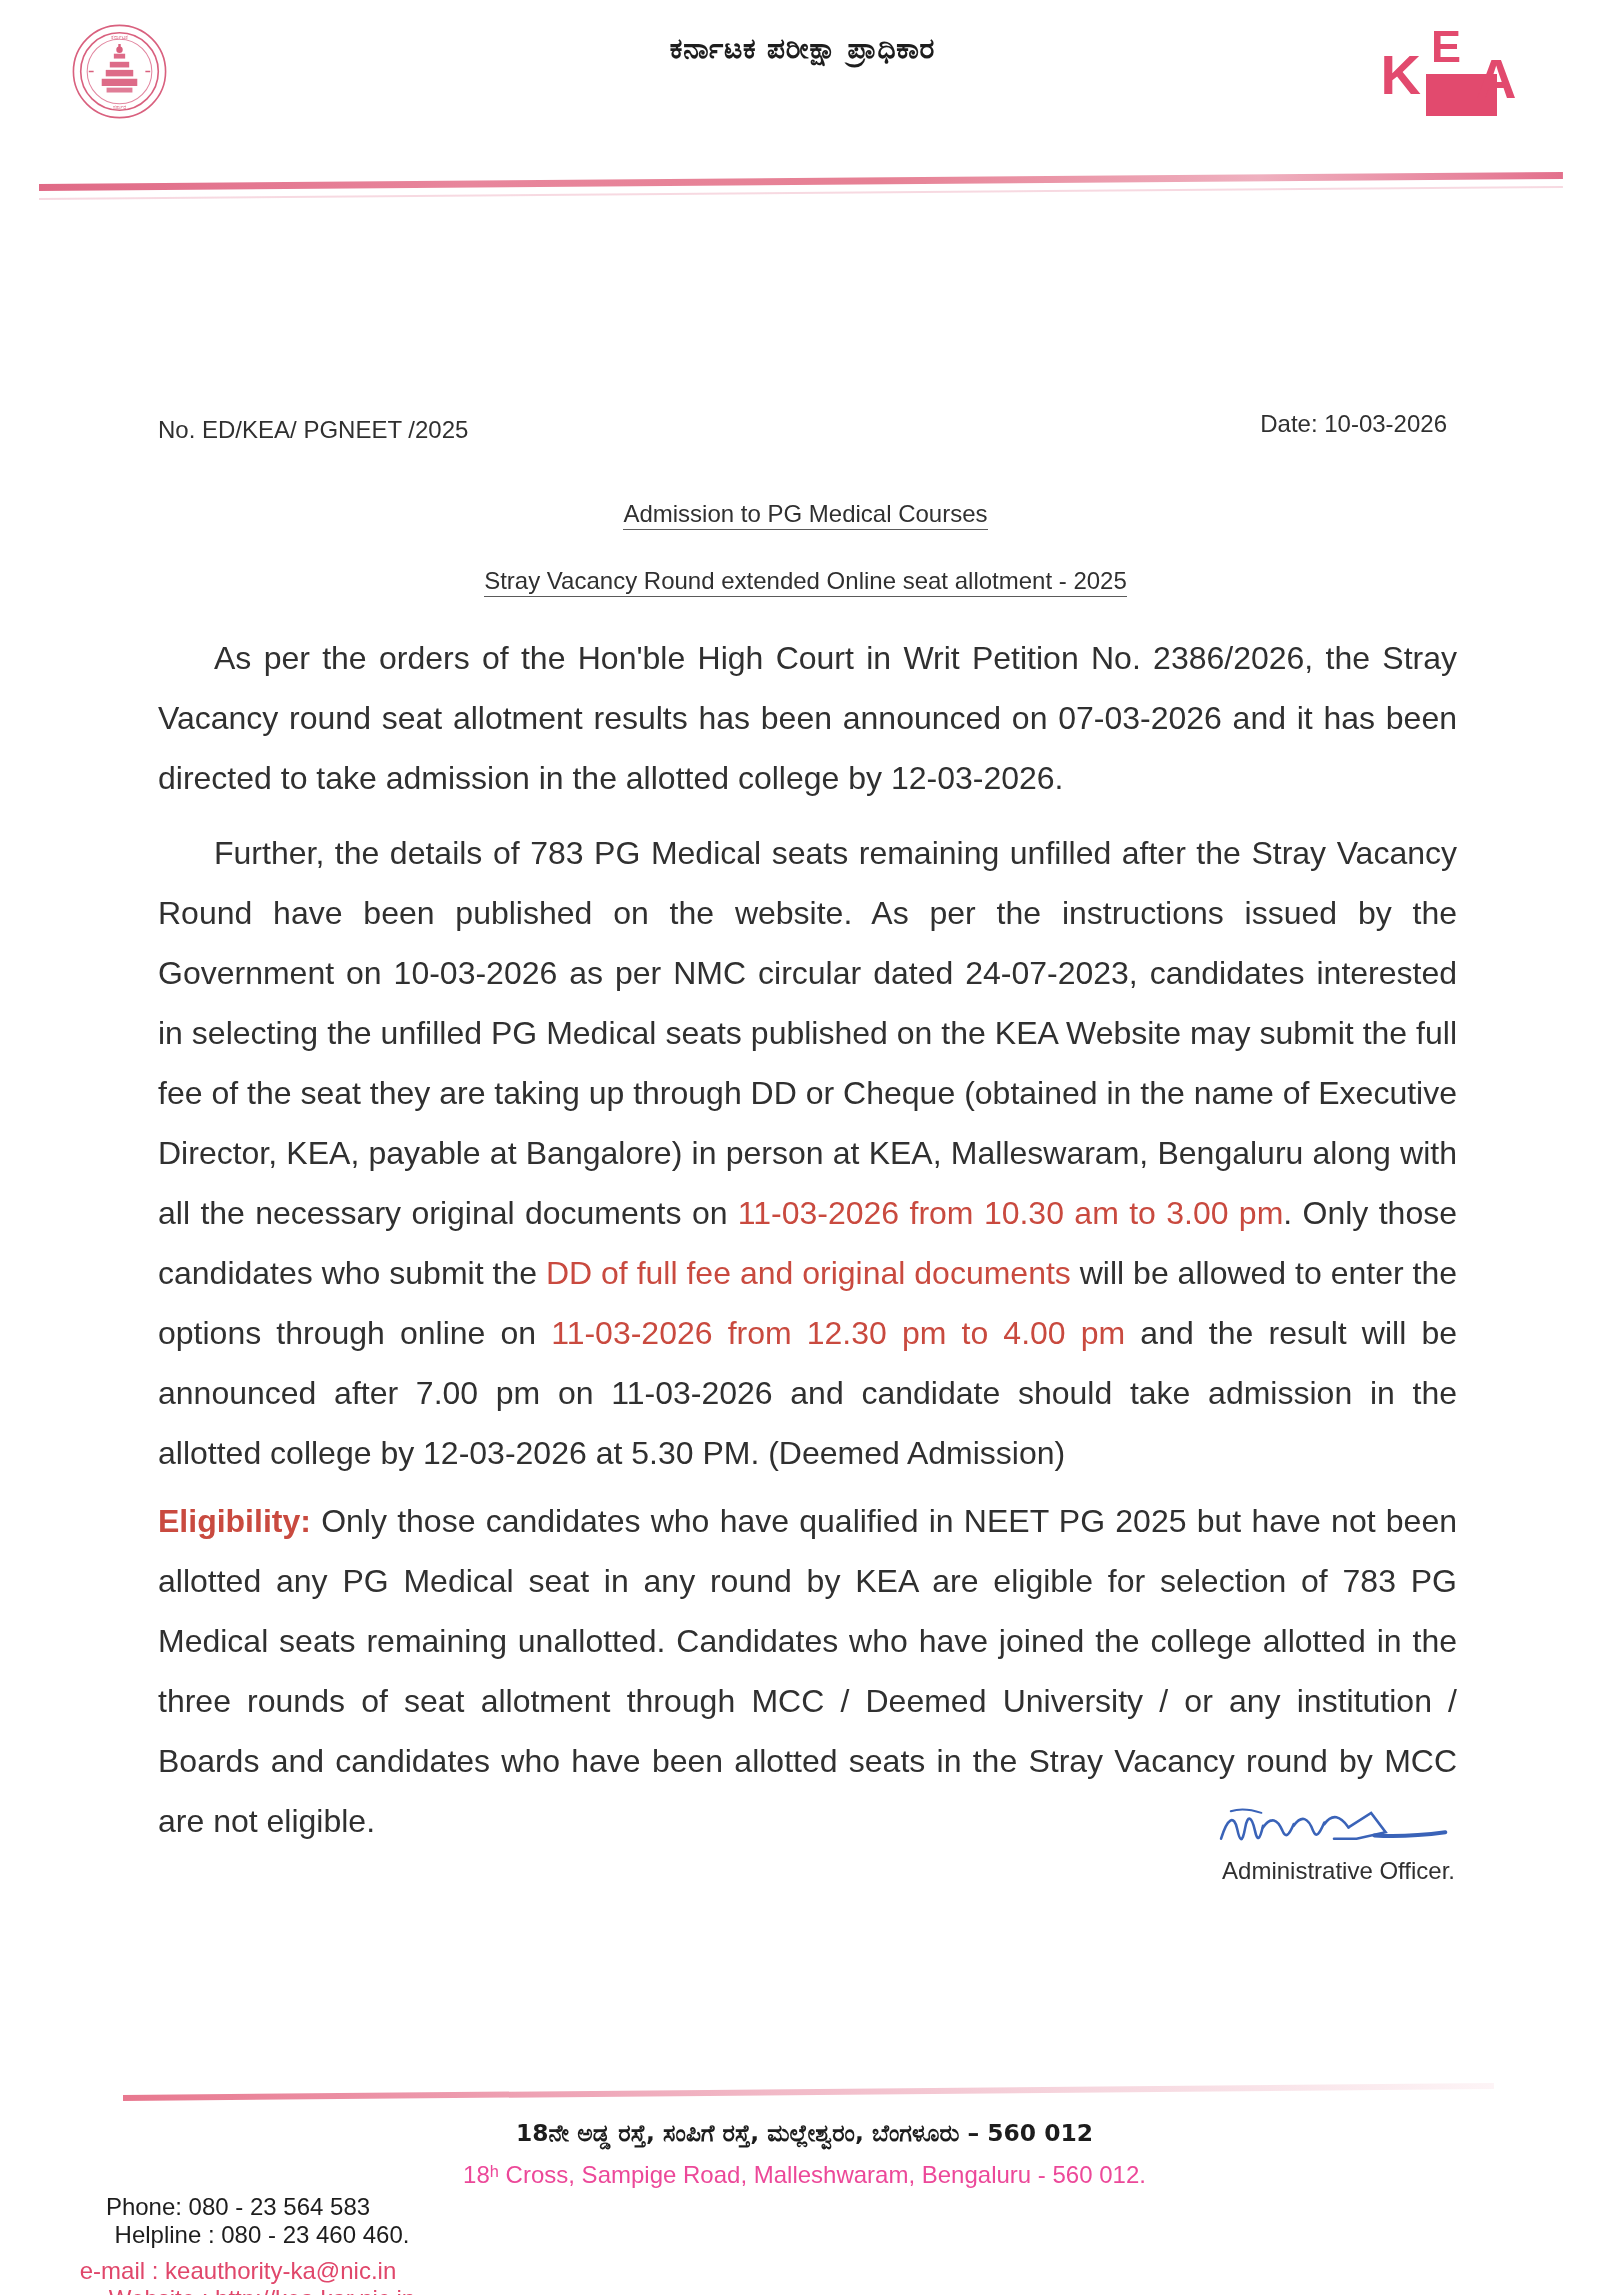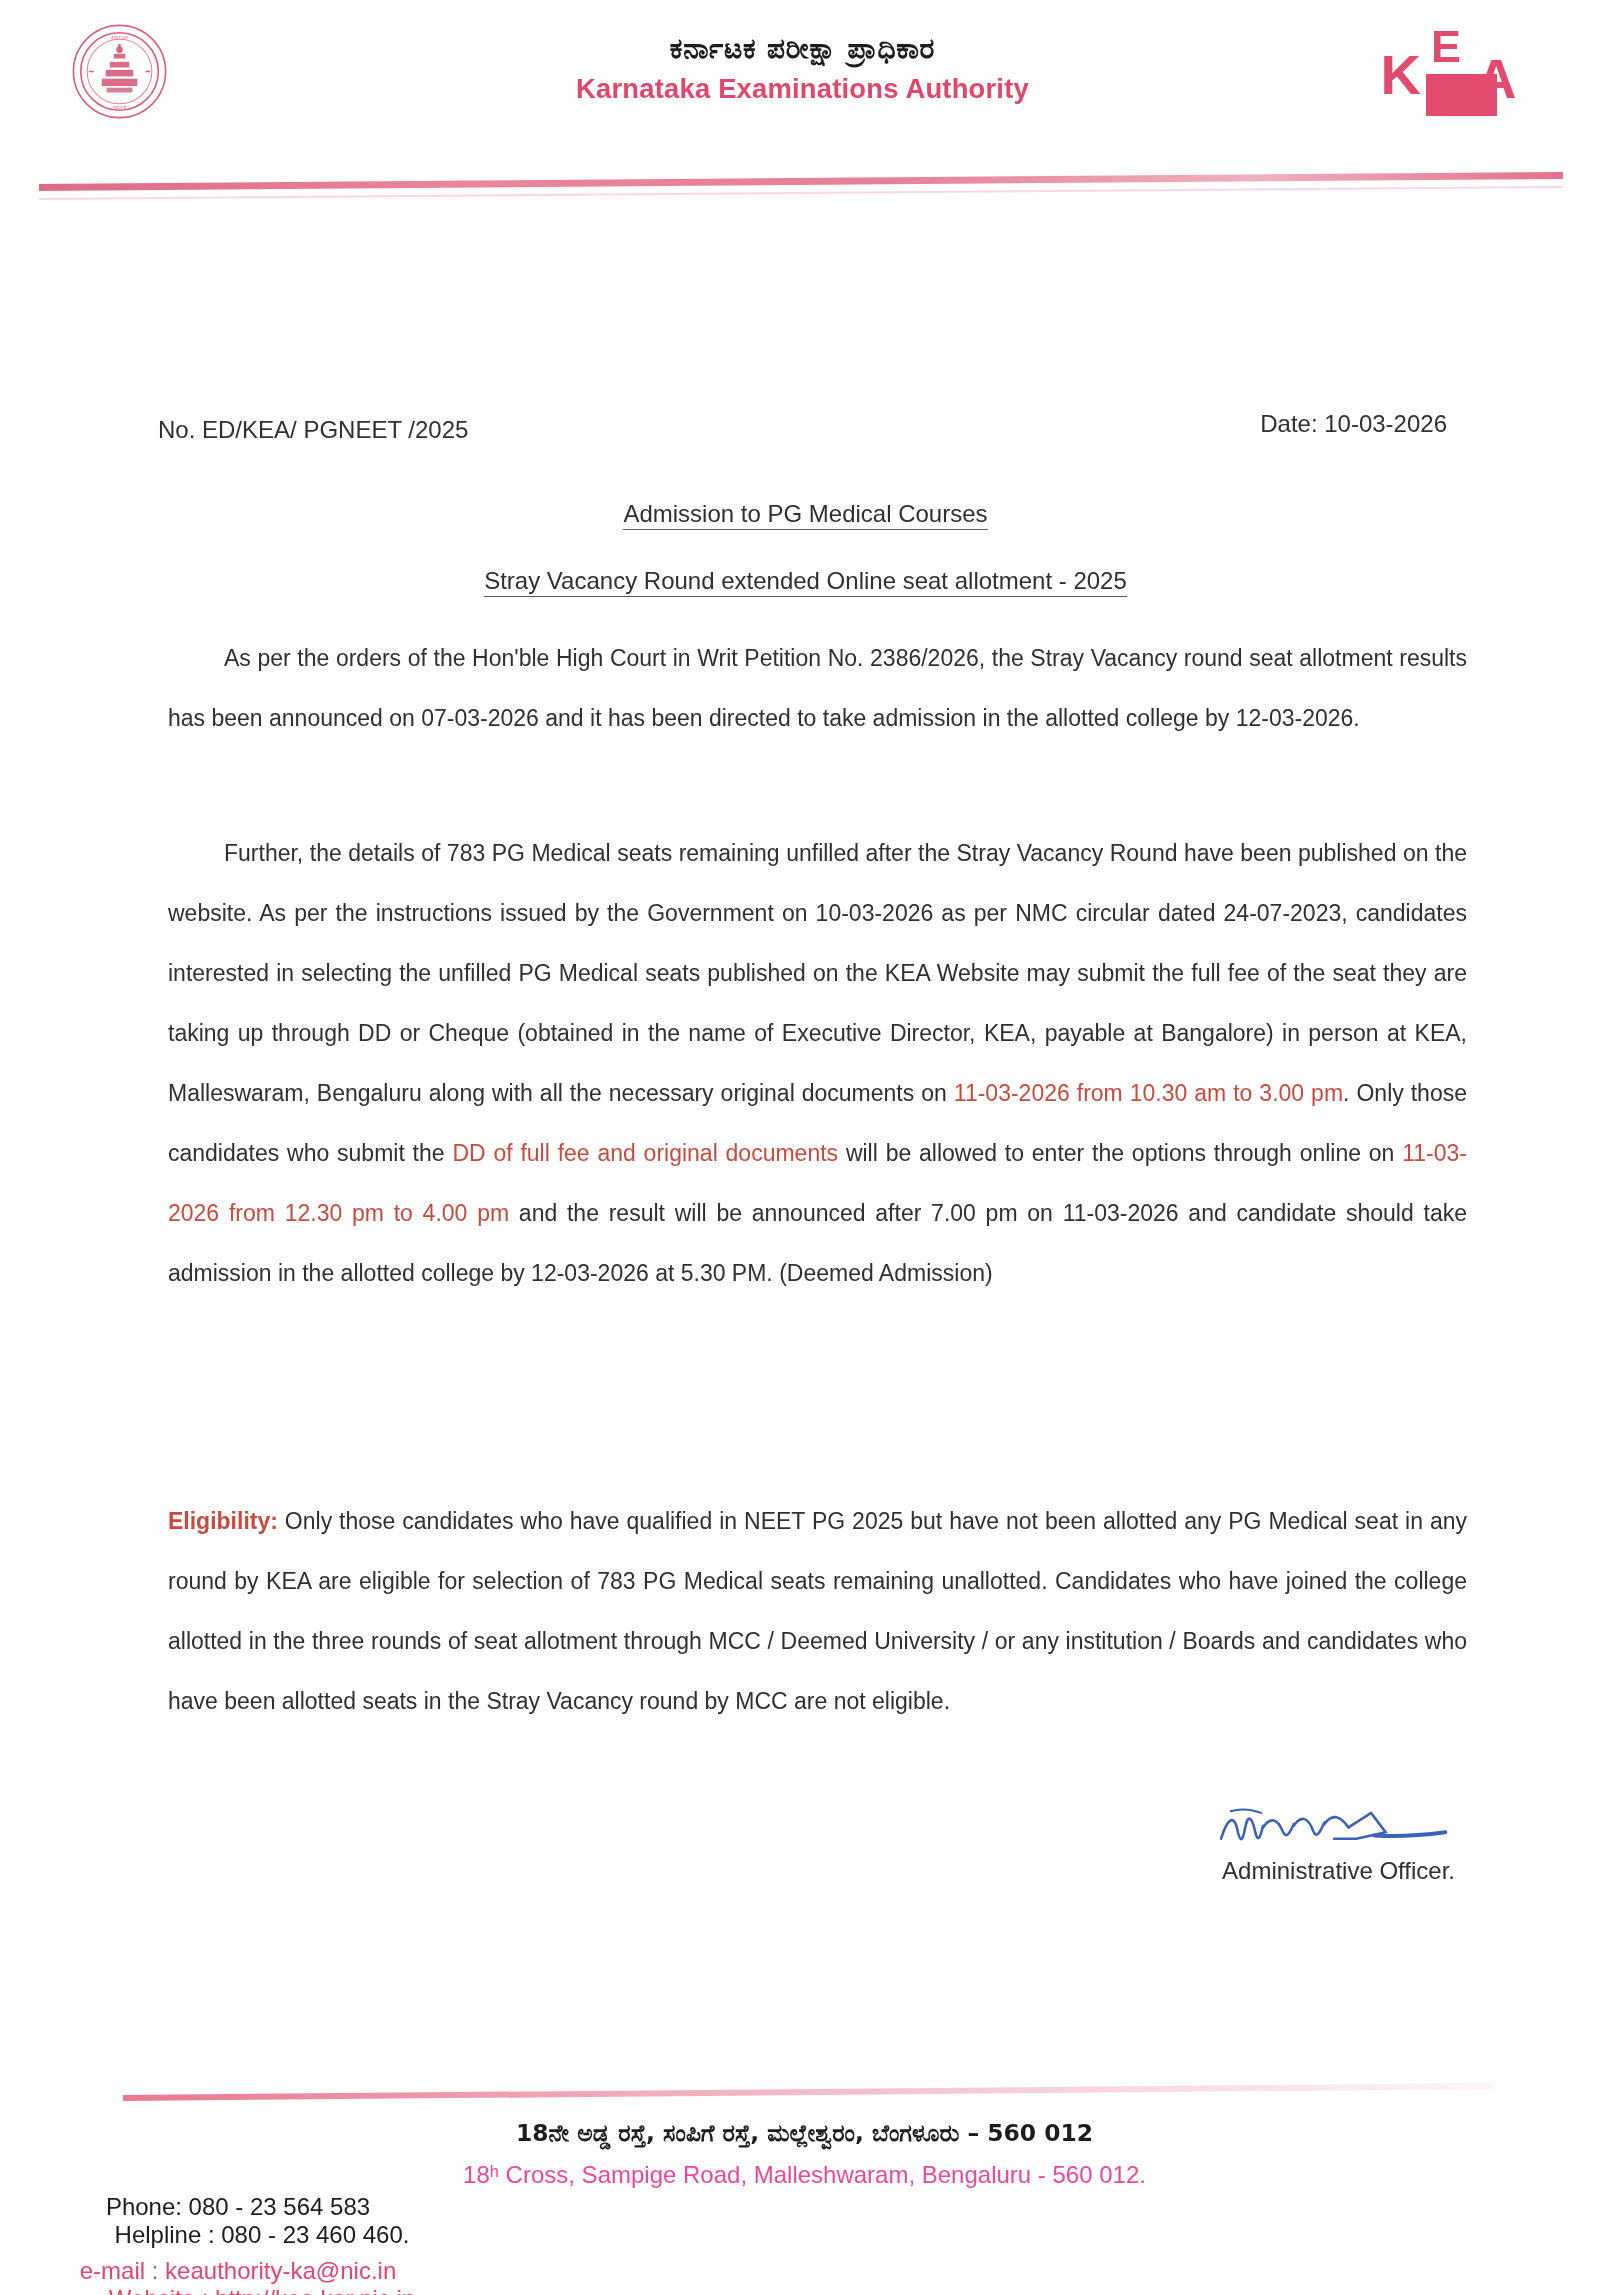--- a/index.html
+++ b/index.html
@@ -125,23 +125,23 @@
   }
   .doc-title span {
     border-bottom: 1.6px solid #5a5a5a;
     padding-bottom: 2.4px;
   }
   .doc-title.t1 { top: 500px; }
   .doc-title.t2 { top: 567px; }
 
   .para {
     position: absolute;
-    left: 168px;
+    left: 158px;
     width: 1299px;
-    font-size: 23px;
+    font-size: 32px;
     line-height: 60px;
     text-align: justify;
     text-justify: inter-word;
     color: #303030;
   }
   .para .indent { display: inline-block; width: 56px; }
   .red { color: #c94a3f; }
   .red-b { color: #c94a3f; font-weight: 700; }
 
   .p1 { top: 628px; }
@@ -223,21 +223,20 @@
       <path d="M44 80 h32 v6 h-32 z" fill="#e07d97"></path>
       <circle cx="60" cy="33" r="4" fill="#d9607e"></circle>
       <path d="M22 60 h6 M92 60 h6" stroke="#d9607e" stroke-width="2"></path>
       <text x="60" y="20" font-size="7" fill="#d9607e" text-anchor="middle" font-family="DejaVu Sans, sans-serif">ಕರ್ನಾಟಕ</text>
       <text x="60" y="106" font-size="7" fill="#d9607e" text-anchor="middle" font-family="DejaVu Sans, sans-serif">ಸರ್ಕಾರ</text>
     </svg>
   </div>
 
   <div class="head-titles">
     <div class="kannada-title">ಕರ್ನಾಟಕ ಪರೀಕ್ಷಾ ಪ್ರಾಧಿಕಾರ</div>
-    <div class="english-title">Karnataka Examinations Authority</div>
   </div>
 
   <div class="kea-logo">
     <span class="block"></span>
     <span class="lk">K</span>
     <span class="le">E</span>
     <span class="la">A</span>
   </div>
 
   <div class="head-rule"></div>

